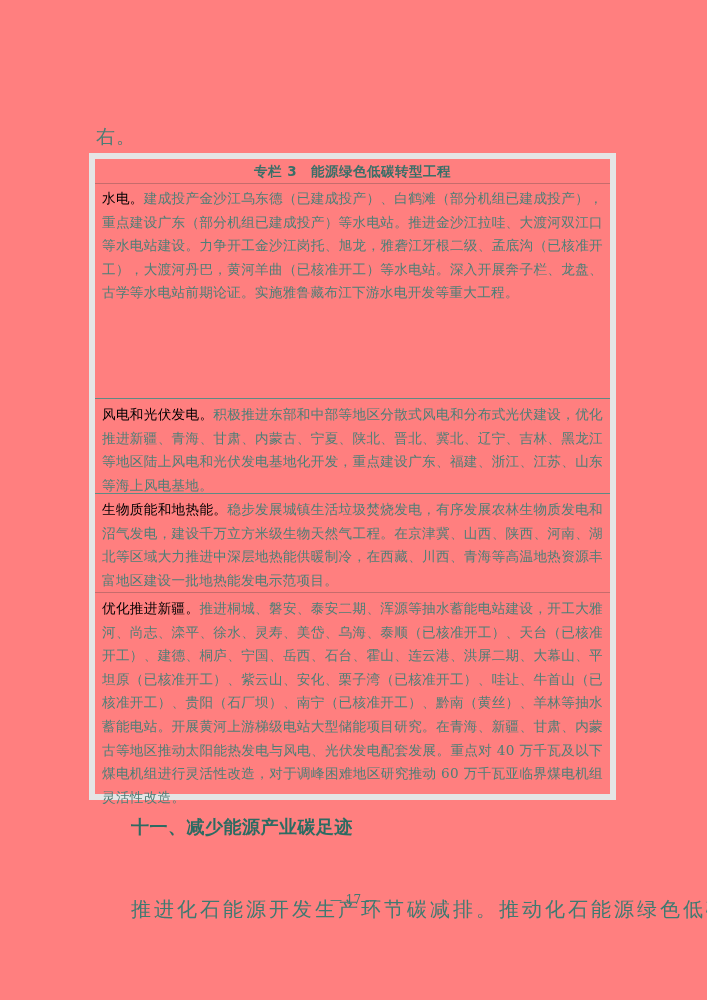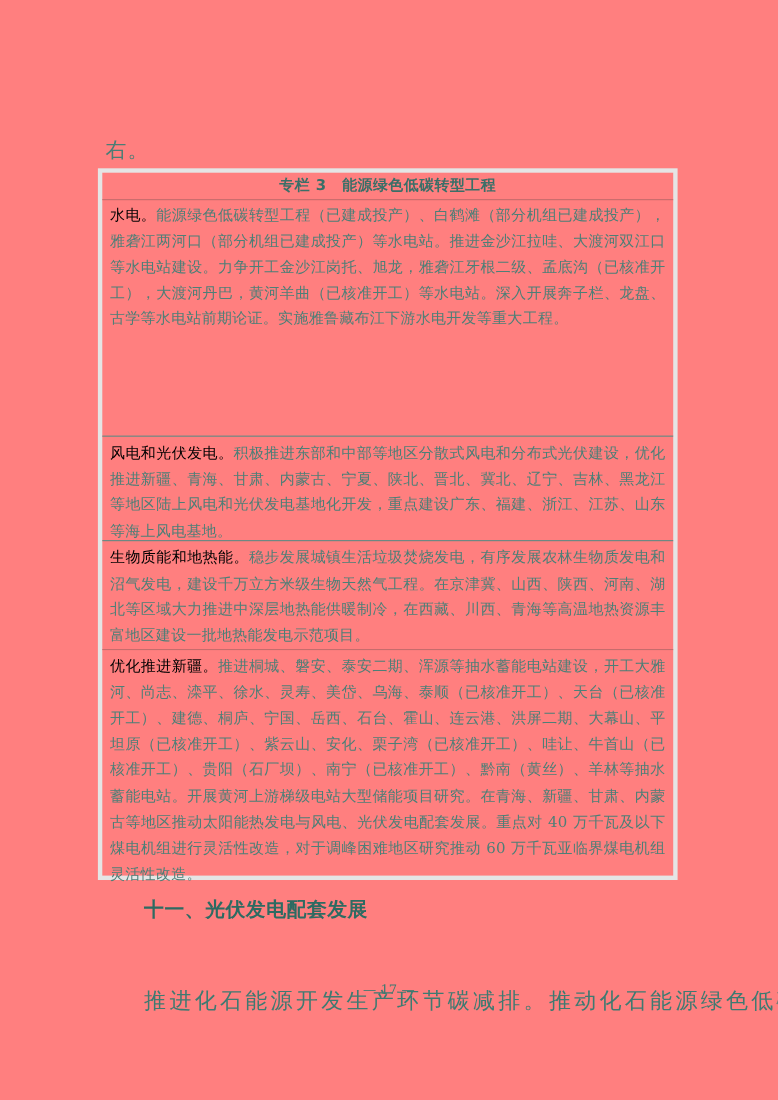--- a/index.html
+++ b/index.html
@@ -22,21 +22,21 @@
     font-size: 19px;
     color: #4a7d75;
     letter-spacing: 1px;
   }
   .box {
     position: absolute;
     left: 89px;
     top: 153px;
     width: 527px;
     height: 647px;
-    border: 4px solid #e5e5e5;
+    border: 6px solid #e5e5e5;
     box-sizing: border-box;
   }
   .box-title {
     height: 24px;
     line-height: 24px;
     text-align: center;
     font-family: "DejaVu Sans", "Liberation Sans", sans-serif;
     font-weight: bold;
     font-size: 13.5px;
     color: #3a6f68;
@@ -95,32 +95,32 @@
 <body>
 
 <div class="lead">右。</div>
 
 <div class="box">
   <div class="box-title">
     <span class="num">专栏 3</span><span>能源绿色低碳转型工程</span>
   </div>
 
   <div class="row" style="top:24px;height:121px;">
-    <span class="k">水电。</span><span>能源绿色低碳转型工程（已建成投产）、白鹤滩（部分机组已建成投产），雅砻江两河口（部分机组已建成投产）等水电站。推进金沙江拉哇、大渡河双江口等水电站建设。力争开工金沙江岗托、旭龙，雅砻江牙根二级、孟底沟（已核准开工），大渡河丹巴，黄河羊曲（已核准开工）等水电站。深入开展奔子栏、龙盘、古学等水电站前期论证。实施雅鲁藏布江下游水电开发等重大工程。</span>
+    <span class="k">水电。</span><span>建成投产金沙江乌东德（已建成投产）、白鹤滩（部分机组已建成投产），重点建设广东（部分机组已建成投产）等水电站。推进金沙江拉哇、大渡河双江口等水电站建设。力争开工金沙江岗托、旭龙，雅砻江牙根二级、孟底沟（已核准开工），大渡河丹巴，黄河羊曲（已核准开工）等水电站。深入开展奔子栏、龙盘、古学等水电站前期论证。实施雅鲁藏布江下游水电开发等重大工程。</span>
   </div>
 
 
   <div class="row b" style="top:334px;height:99px;">
     <span class="k">生物质能和地热能。</span><span>稳步发展城镇生活垃圾焚烧发电，有序发展农林生物质发电和沼气发电，建设千万立方米级生物天然气工程。在京津冀、山西、陕西、河南、湖北等区域大力推进中深层地热能供暖制冷，在西藏、川西、青海等高温地热资源丰富地区建设一批地热能发电示范项目。</span>
   </div>
 
   <div class="row b" style="top:239px;height:95px;">
     <span class="k">风电和光伏发电。</span><span>积极推进东部和中部等地区分散式风电和分布式光伏建设，优化推进新疆、青海、甘肃、内蒙古、宁夏、陕北、晋北、冀北、辽宁、吉林、黑龙江等地区陆上风电和光伏发电基地化开发，重点建设广东、福建、浙江、江苏、山东等海上风电基地。</span>
   </div>
 
   <div class="row b" style="top:433px;height:213px;border-top-color:#c66c6c;">
     <span class="k">优化推进新疆。</span><span>推进桐城、磐安、泰安二期、浑源等抽水蓄能电站建设，开工大雅河、尚志、滦平、徐水、灵寿、美岱、乌海、泰顺（已核准开工）、天台（已核准开工）、建德、桐庐、宁国、岳西、石台、霍山、连云港、洪屏二期、大幕山、平坦原（已核准开工）、紫云山、安化、栗子湾（已核准开工）、哇让、牛首山（已核准开工）、贵阳（石厂坝）、南宁（已核准开工）、黔南（黄丝）、羊林等抽水蓄能电站。开展黄河上游梯级电站大型储能项目研究。在青海、新疆、甘肃、内蒙古等地区推动太阳能热发电与风电、光伏发电配套发展。重点对 40 万千瓦及以下煤电机组进行灵活性改造，对于调峰困难地区研究推动 60 万千瓦亚临界煤电机组灵活性改造。</span>
   </div>
 </div>
 
-<div class="h2">十一、光伏发电配套发展</div>
+<div class="h2">十一、减少能源产业碳足迹</div>
 <div class="para">推进化石能源开发生产环节碳减排。推动化石能源绿色低碳</div>
 <div class="page-num">— 17 —</div>
 
 </body></html>

